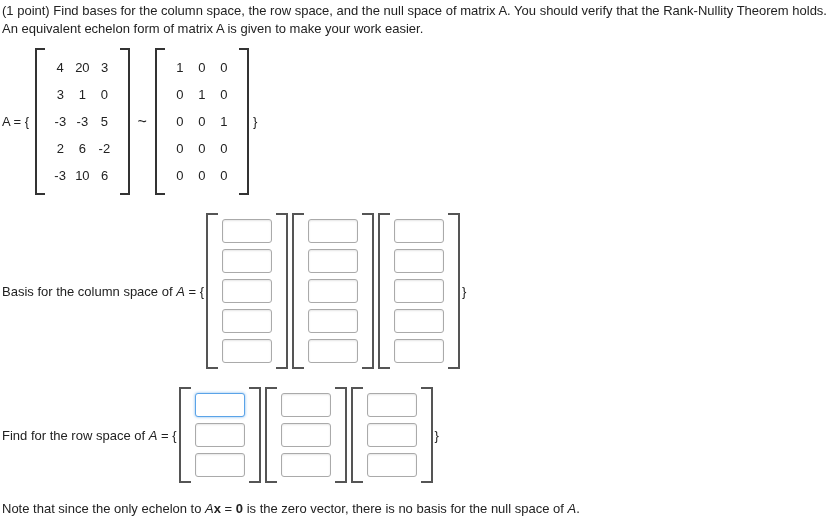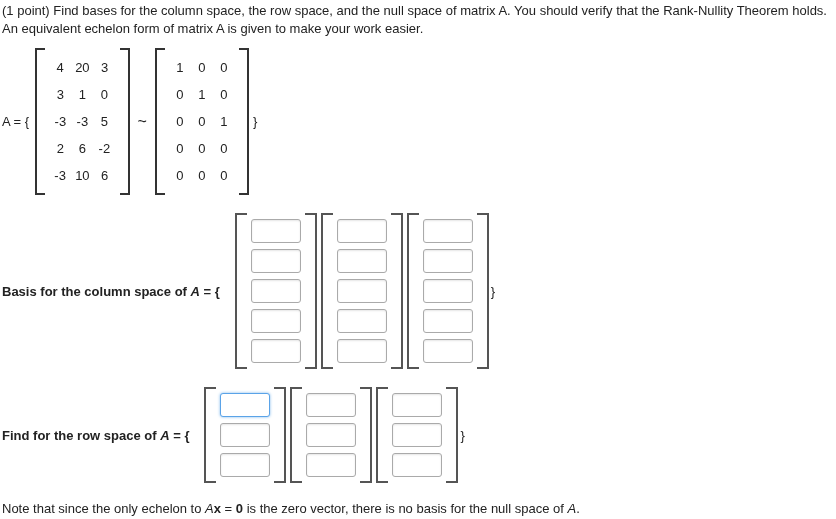--- a/index.html
+++ b/index.html
@@ -55,22 +55,21 @@
 }
 .close-brace {
   margin-left: 4px;
 }
 .answer-row {
   display: flex;
   align-items: center;
   margin: 18px 0;
 }
 .answer-label {
-  margin-right: 13px;
-  font-weight: bold;
+  margin-right: 0;
 }
 .italic { font-style: italic; }
 .vec-set {
   display: flex;
   align-items: center;
 }
 .vec {
   display: inline-flex;
   align-items: stretch;
   margin: 0 2px;

